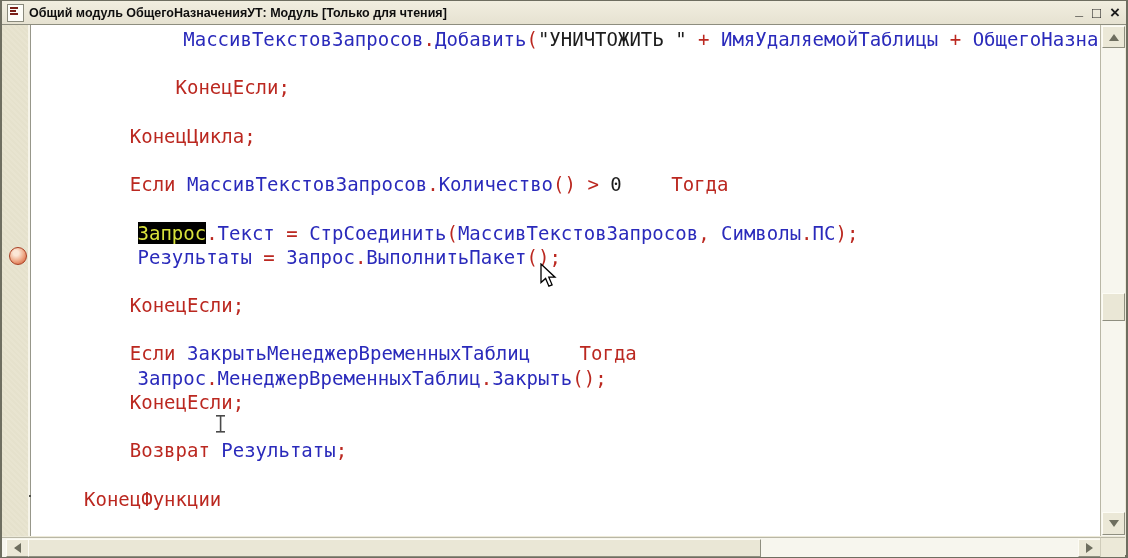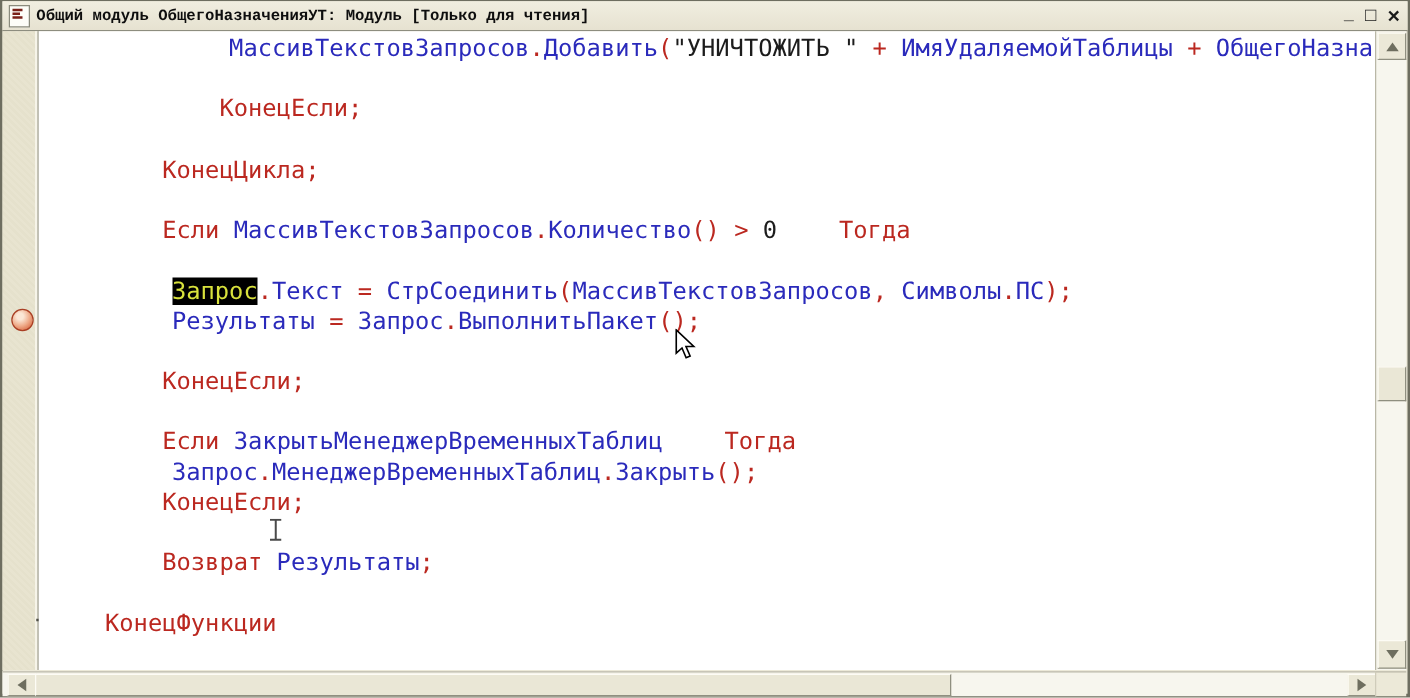--- a/index.html
+++ b/index.html
@@ -7,21 +7,21 @@
   .inner{position:absolute;left:2px;top:1px;right:2px;bottom:3px;background:#ece9d8;}
 
   
   .titlebar{position:absolute;left:0;top:0;right:0;height:23px;background:linear-gradient(#f1eee0,#e6e2d1);
     border-bottom:1px solid #8d8d7f;display:flex;align-items:center;}
   .title-icon{position:absolute;left:5px;top:3px;width:15px;height:16px;background:#fdfdf8;border:1px solid #8a8a7c;}
   .title-icon i{position:absolute;left:2px;height:2px;background:#7a2018;}
   .title-icon i:nth-child(1){top:2px;width:8px;}
   .title-icon i:nth-child(2){top:5px;width:6px;}
   .title-icon i:nth-child(3){top:8px;width:8px;}
-  .title-text{margin-left:27px;font-size:12.5px;font-weight:bold;color:#0e0e0e;white-space:nowrap;font-family:Liberation Mono, monospace;}
+  .title-text{margin-left:27px;font-size:12.5px;font-weight:bold;color:#0e0e0e;white-space:nowrap;}
   .win-controls{position:absolute;right:6px;top:0;height:23px;display:flex;align-items:center;gap:9px;
     font-weight:bold;color:#1a1a1a;}
   .win-btn{cursor:default;line-height:23px;text-align:center;}
   .btn-min{font-size:14px;transform:translateY(-2px);}
   .btn-max{font-size:15px;}
   .btn-close{font-size:17px;}
 
   
   .gutter{position:absolute;left:0;top:24px;width:28px;height:511px;
     background:repeating-linear-gradient(45deg,#e8e4d0 0 2px,#e5e1cc 2px 4px);

